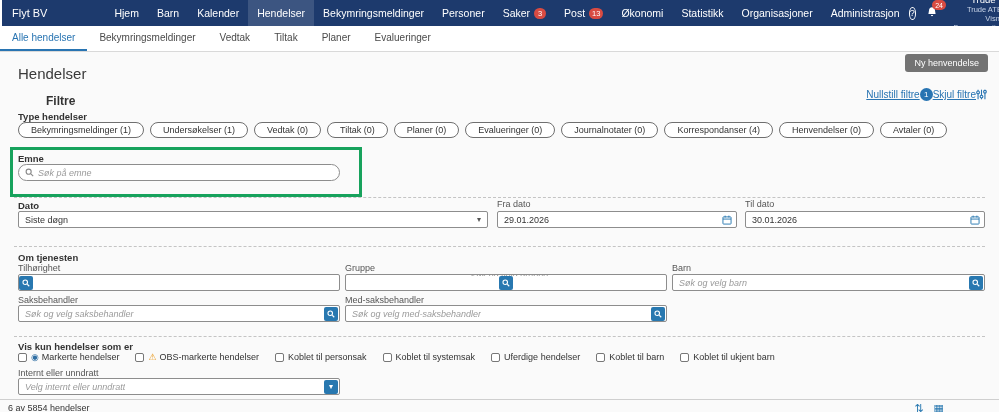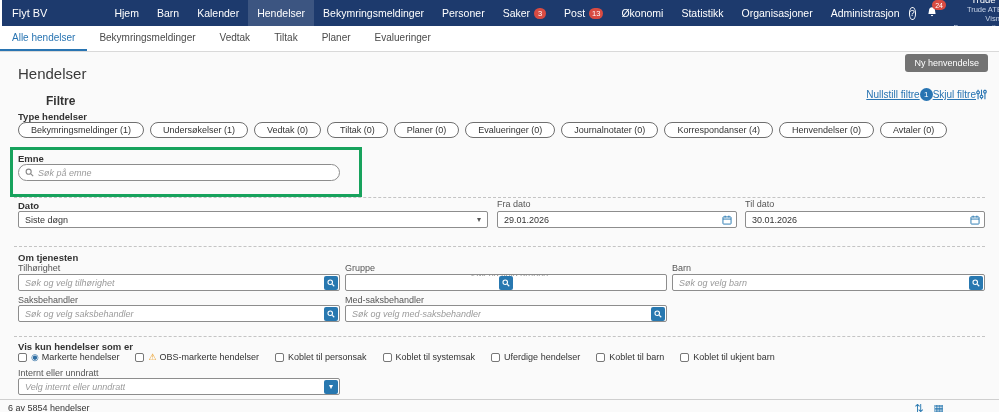--- a/index.html
+++ b/index.html
@@ -239,23 +239,20 @@
         </svg>
     </span>
   </div>
 
   <div class="sep" style="top:194px;"></div>
 
   <div class="section-label" style="left:18px; top:200px;">Om tjenesten</div>
 
   <div class="field-label" style="left:18px; top:211px;">Tilhørighet</div>
   <div class="text-field sq" style="left:18px; top:222px; width:322px;">
-    <div class="field-pad">
-        <span class="placeholder">Søk og velg tilhørighet</span>
-      </div>
     <span class="icon-btn">
       <svg width="8" height="8" viewBox="0 0 16 16" fill="none" stroke="currentColor" stroke-width="2.2">
           <circle cx="6.5" cy="6.5" r="4.5"></circle>
           <line x1="10.5" y1="10.5" x2="14.5" y2="14.5"></line>
         </svg>
     </span>
   </div>
 
   <div class="field-label" style="left:345px; top:211px;">Gruppe</div>
   <div class="text-field sq" style="left:345px; top:222px; width:322px;flex-direction:column;">

